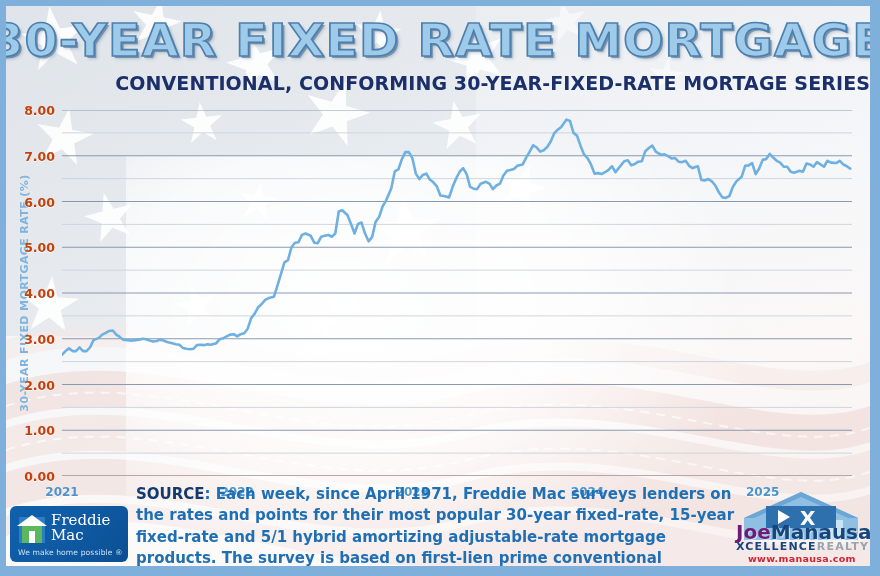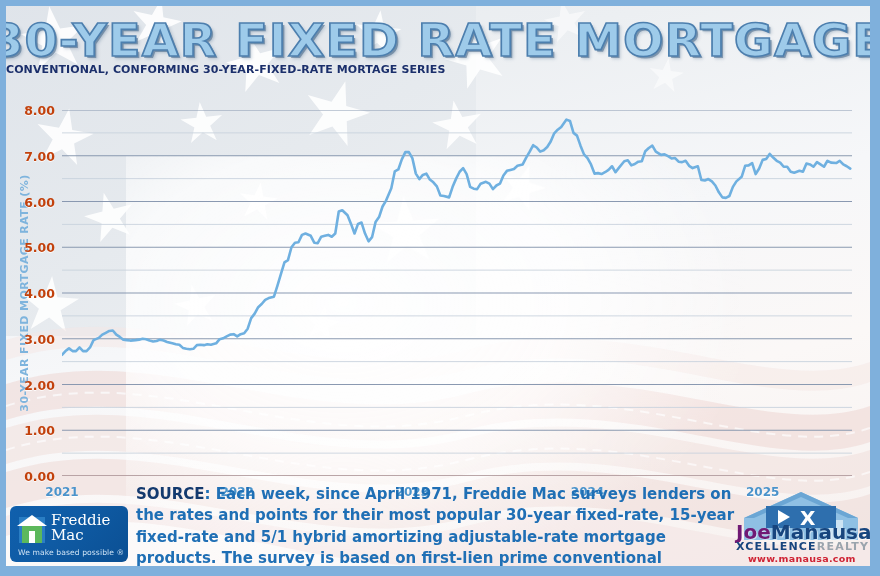--- a/index.html
+++ b/index.html
@@ -47,24 +47,25 @@
     letter-spacing:1px;
     line-height:1;
     color:#9ecbea;
     -webkit-text-stroke:1.6px #4d7fae;
     text-shadow:
        2px 2px 0 rgba(40,80,120,.45),
        3px 3px 3px rgba(40,80,120,.25);
     transform:scaleX(1.06);
   }
   #subtitle {
-    position:relative; text-align:left;
-    font-family:"DejaVu Sans", sans-serif;
-    font-weight:bold;
-    font-size:11px;
+    position:relative; text-align:right;
+    margin-top:9px;
+    font-family:"DejaVu Sans", sans-serif;
+    font-weight:bold;
+    font-size:19px;
     letter-spacing:.1px;
     color:#1b2f6b;
   }
 
   
   #plotwrap {
     position:absolute;
     left:56px; top:104px;
     width:790px; height:366px;
   }
@@ -313,21 +314,21 @@
 
       <div id="fm">
         <div class="house"></div>
         <div class="roof"></div>
         <div class="body2"></div>
         <div class="door"></div>
         <div class="fmtext">
           <div>Freddie</div>
           <div>Mac</div>
         </div>
-        <div class="tag">We make based possible ®</div>
+        <div class="tag">We make home possible ®</div>
       </div>
 
       <div id="jm">
         <svg class="jhouse" viewBox="0 0 134 76" preserveAspectRatio="none">
           <polygon points="10,30 67,4 124,30 124,52 10,52" fill="#8fc0e4"></polygon>
           <polygon points="10,30 67,4 124,30 114,30 67,9 20,30" fill="#6ba6d4"></polygon>
           <rect x="95" y="32" width="14" height="20" fill="#ffffff" opacity="0.55"></rect>
           <rect x="32" y="18" width="70" height="22" fill="#2e6fae"></rect>
           <polygon points="44,22 56,29 44,36" fill="#ffffff"></polygon>
           <text x="66" y="37" font-family="DejaVu Sans, sans-serif" font-size="20" font-weight="bold" fill="#ffffff">X</text>

